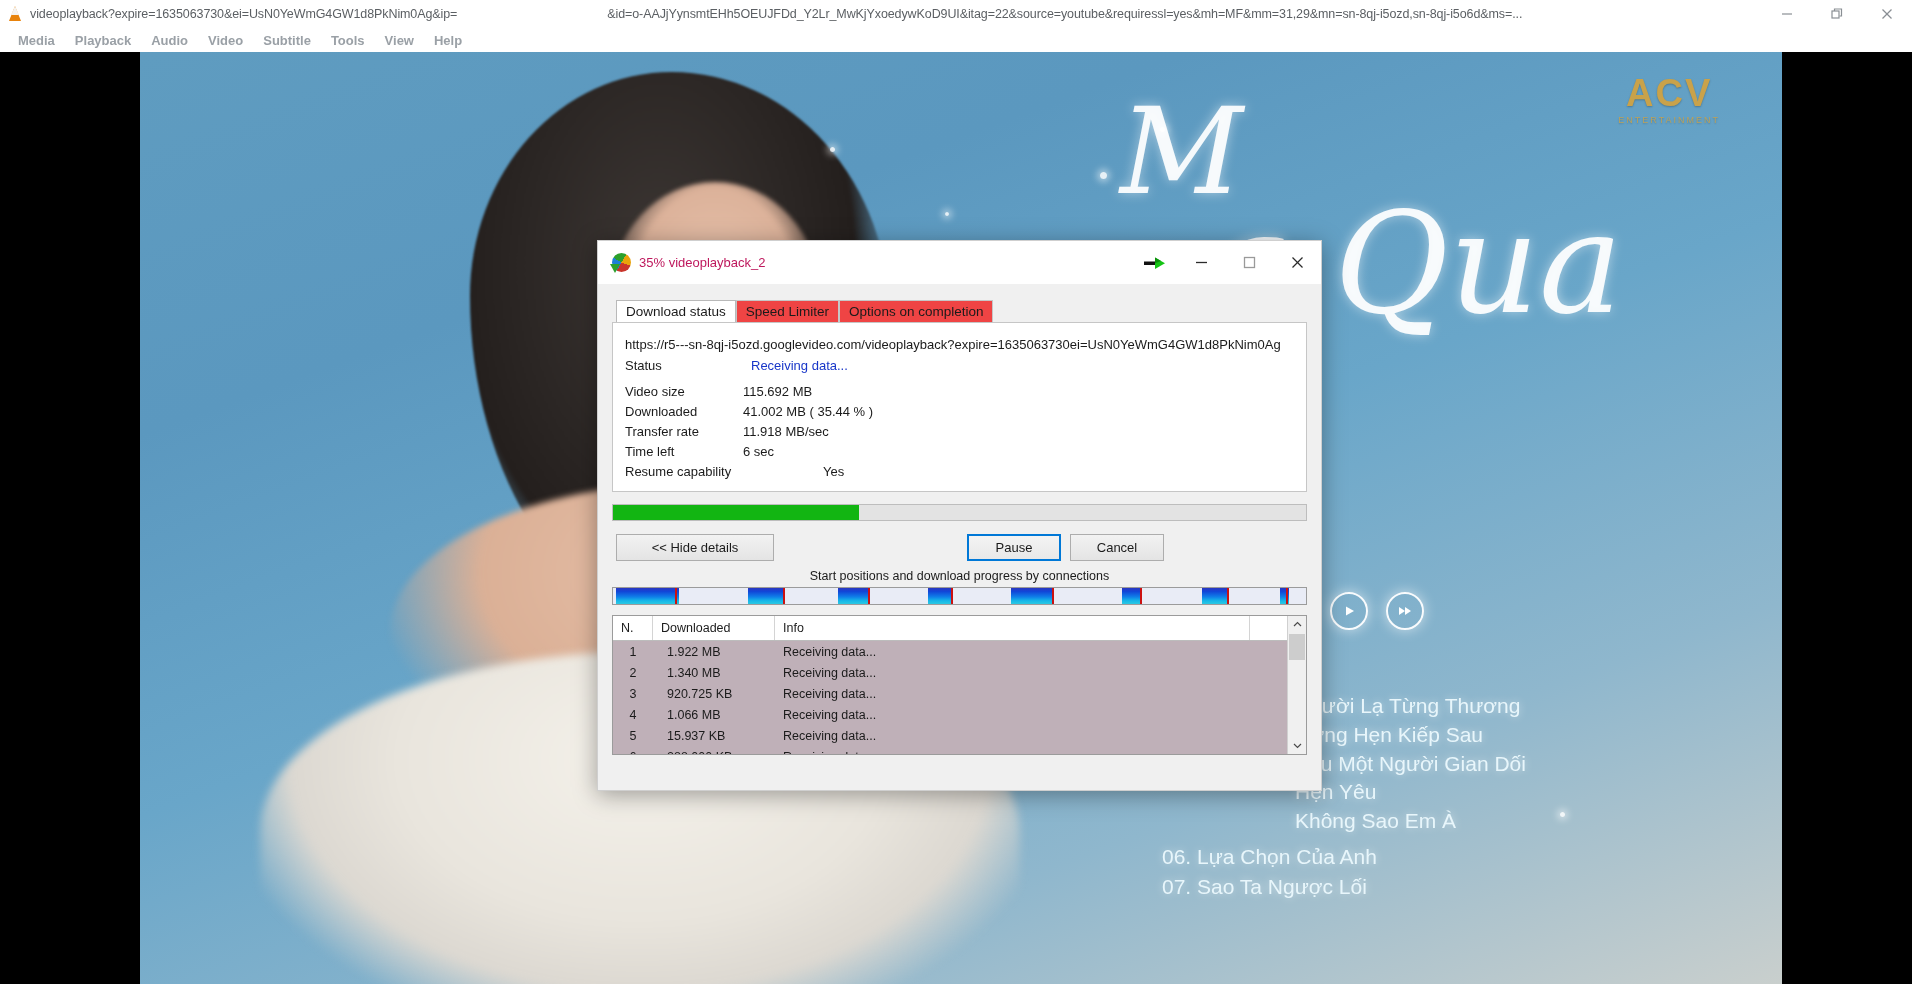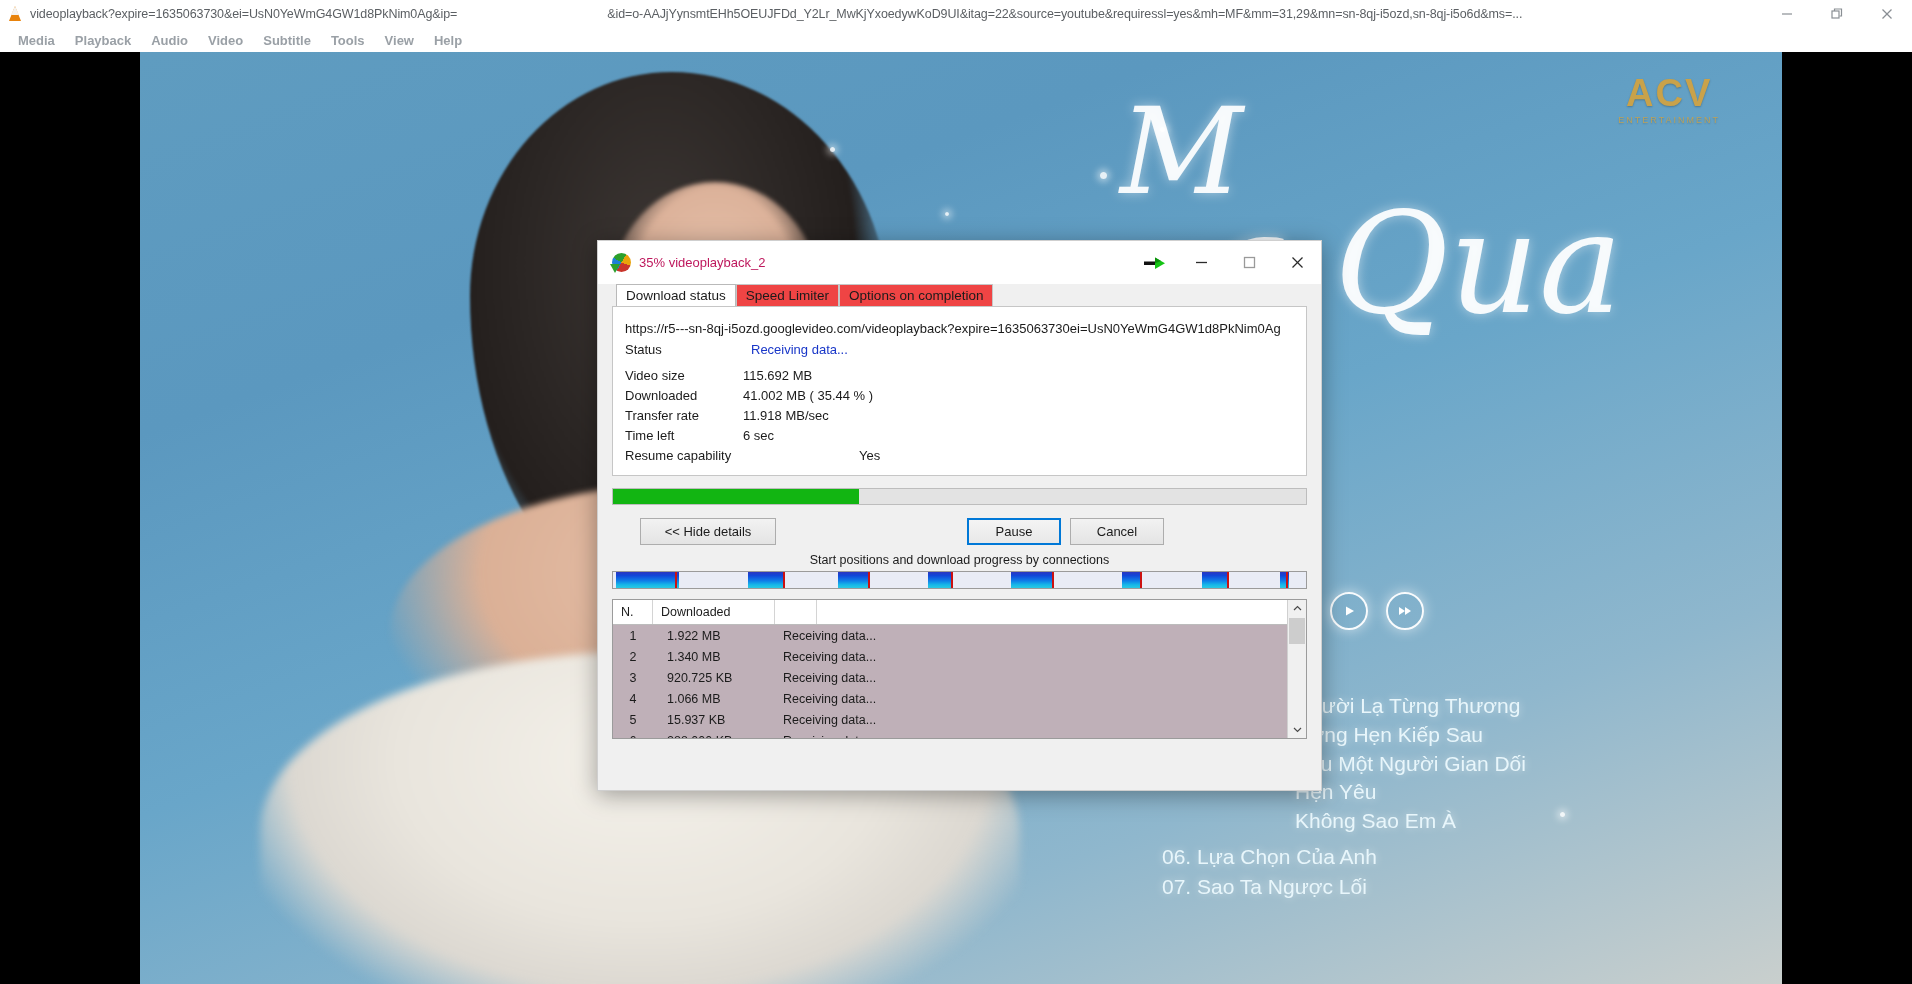--- a/index.html
+++ b/index.html
@@ -151,58 +151,58 @@
     border-top:9px solid #2ca02c;
   }
   .idm-title-text{font-size:13px;color:#be185d;}
   .idm-title-ctrls{position:absolute;right:0;top:0;height:43px;display:flex;align-items:center;}
   .idm-greenarrow{
     width:44px;height:43px;display:flex;align-items:center;justify-content:center;
   }
   .idm-wc{
     width:48px;height:43px;display:flex;align-items:center;justify-content:center;color:#2b2b2b;
   }
-  .idm-body{padding:0 14px;}
+  .idm-body{padding:16px 14px;}
   .tabs{display:flex;align-items:flex-end;height:22px;margin-left:4px;}
   .tab{
     font-size:13.5px;color:#1b1b1b;padding:3px 9px 3px 9px;
     border:1px solid #c6c6c6;border-bottom:none;background:#ef4444;
     position:relative;top:0;
   }
   .tab.active{background:#ffffff;border-color:#b9b9b9;font-weight:normal;}
   .panel{
     background:#ffffff;border:1px solid #c6c6c6;margin-top:0px;
     height:170px;box-sizing:border-box;padding:14px 12px 0 12px;
     position:relative;
   }
   .url-line{font-size:13px;color:#1b1b1b;white-space:nowrap;overflow:hidden;}
   .kv{display:flex;align-items:center;font-size:13px;color:#1b1b1b;}
   .kv .k{width:118px;flex:0 0 auto;}
   .kv .v{color:#1b1b1b;}
   .kv .v.link{color:#1836c8;}
   .kv.status{margin-top:6px;gap:8px;}
   .kv.gap{margin-top:11px;}
   .kv.tight{margin-top:5px;}
-  .kv .v.indent{margin-left:116px;}
+  .kv .v.indent{margin-left:80px;}
 
   .progress-outer{
     margin-top:12px;height:17px;background:#e3e3e3;border:1px solid #bdbdbd;
     box-sizing:border-box;position:relative;
   }
   .progress-fill{height:100%;background:#12b512;}
 
   .btn-row{
     margin-top:13px;height:27px;position:relative;
   }
   .btn{
     position:absolute;height:27px;box-sizing:border-box;
     background:linear-gradient(#f2f2f2,#e4e4e4);border:1px solid #adadad;
     font-size:13px;color:#1b1b1b;display:flex;align-items:center;justify-content:center;
   }
-  .btn.hide{left:28px;width:136px;}
+  .btn.hide{left:4px;width:158px;}
   .btn.pause{left:355px;width:94px;border:2px solid #0078d7;background:linear-gradient(#f4f4f4,#e8e8e8);}
   .btn.cancel{left:458px;width:94px;}
 
   .conn-caption{
     margin-top:8px;text-align:center;font-size:12.5px;color:#1b1b1b;
   }
   .segbar{
     margin-top:4px;height:18px;border:1px solid #9b9b9b;background:#e9ecf6;
     position:relative;box-sizing:border-box;overflow:hidden;
   }
@@ -449,20 +449,21 @@
           <div class="seg" style="left: 85%; width: 3.6%;"></div>
           <div class="segtick" style="left: 88.6%;"></div>
           <div class="seg" style="left: 96.3%; width: 1.3%;"></div>
           <div class="segtick" style="left: 97.1%;"></div>
         </div>
 
       <div class="conn-table">
         <div class="ct-head">
           <div class="c c-n">N.</div>
           <div class="c c-dl">Downloaded</div>
+          <div class="c c-info">Info</div>
           <div class="c c-last"></div>
         </div>
         <div class="ct-rows" id="ct-rows">
             <div class="ct-row">
               <div class="c c-n">1</div>
               <div class="c c-dl">1.922  MB</div>
               <div class="c c-info">Receiving data...</div>
             </div>
             <div class="ct-row">
               <div class="c c-n">2</div>

